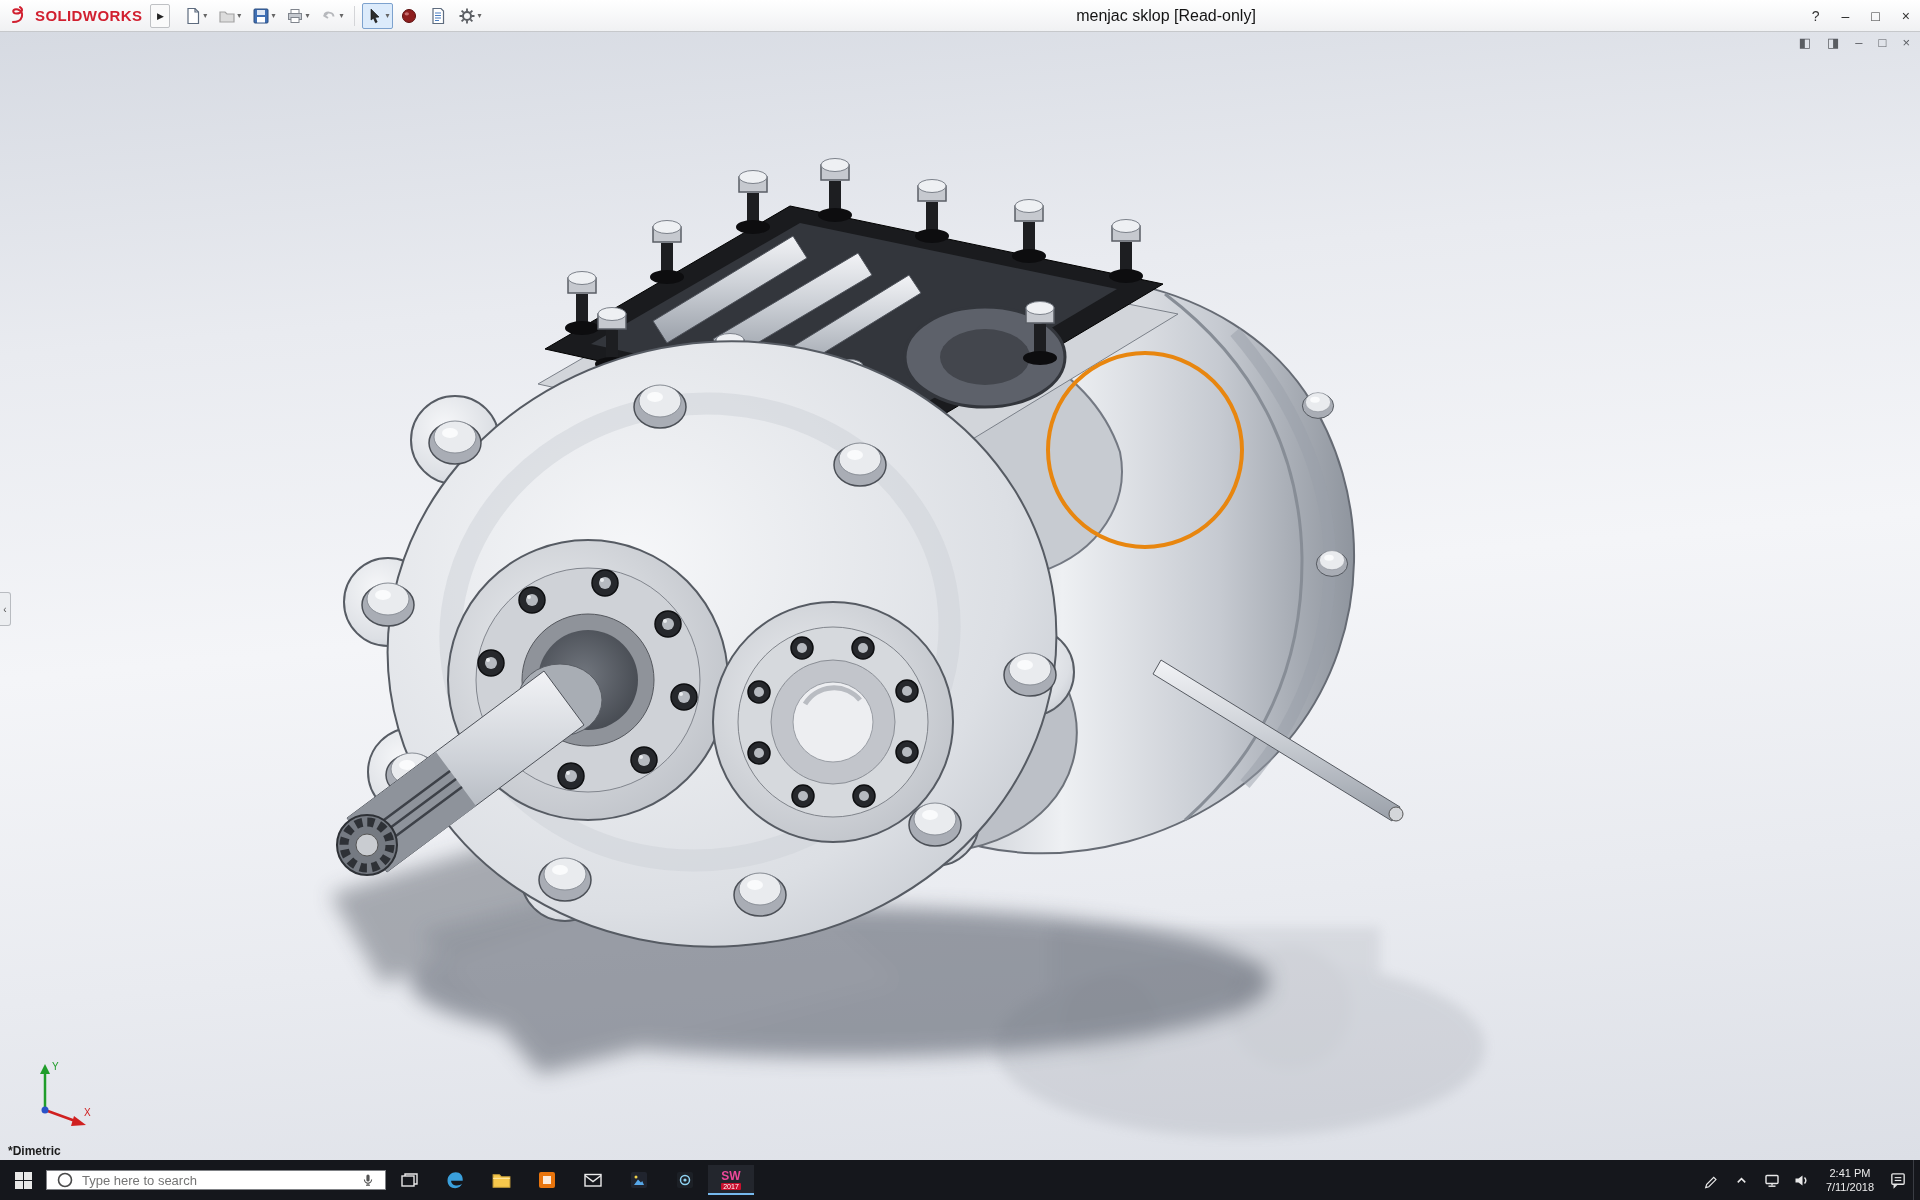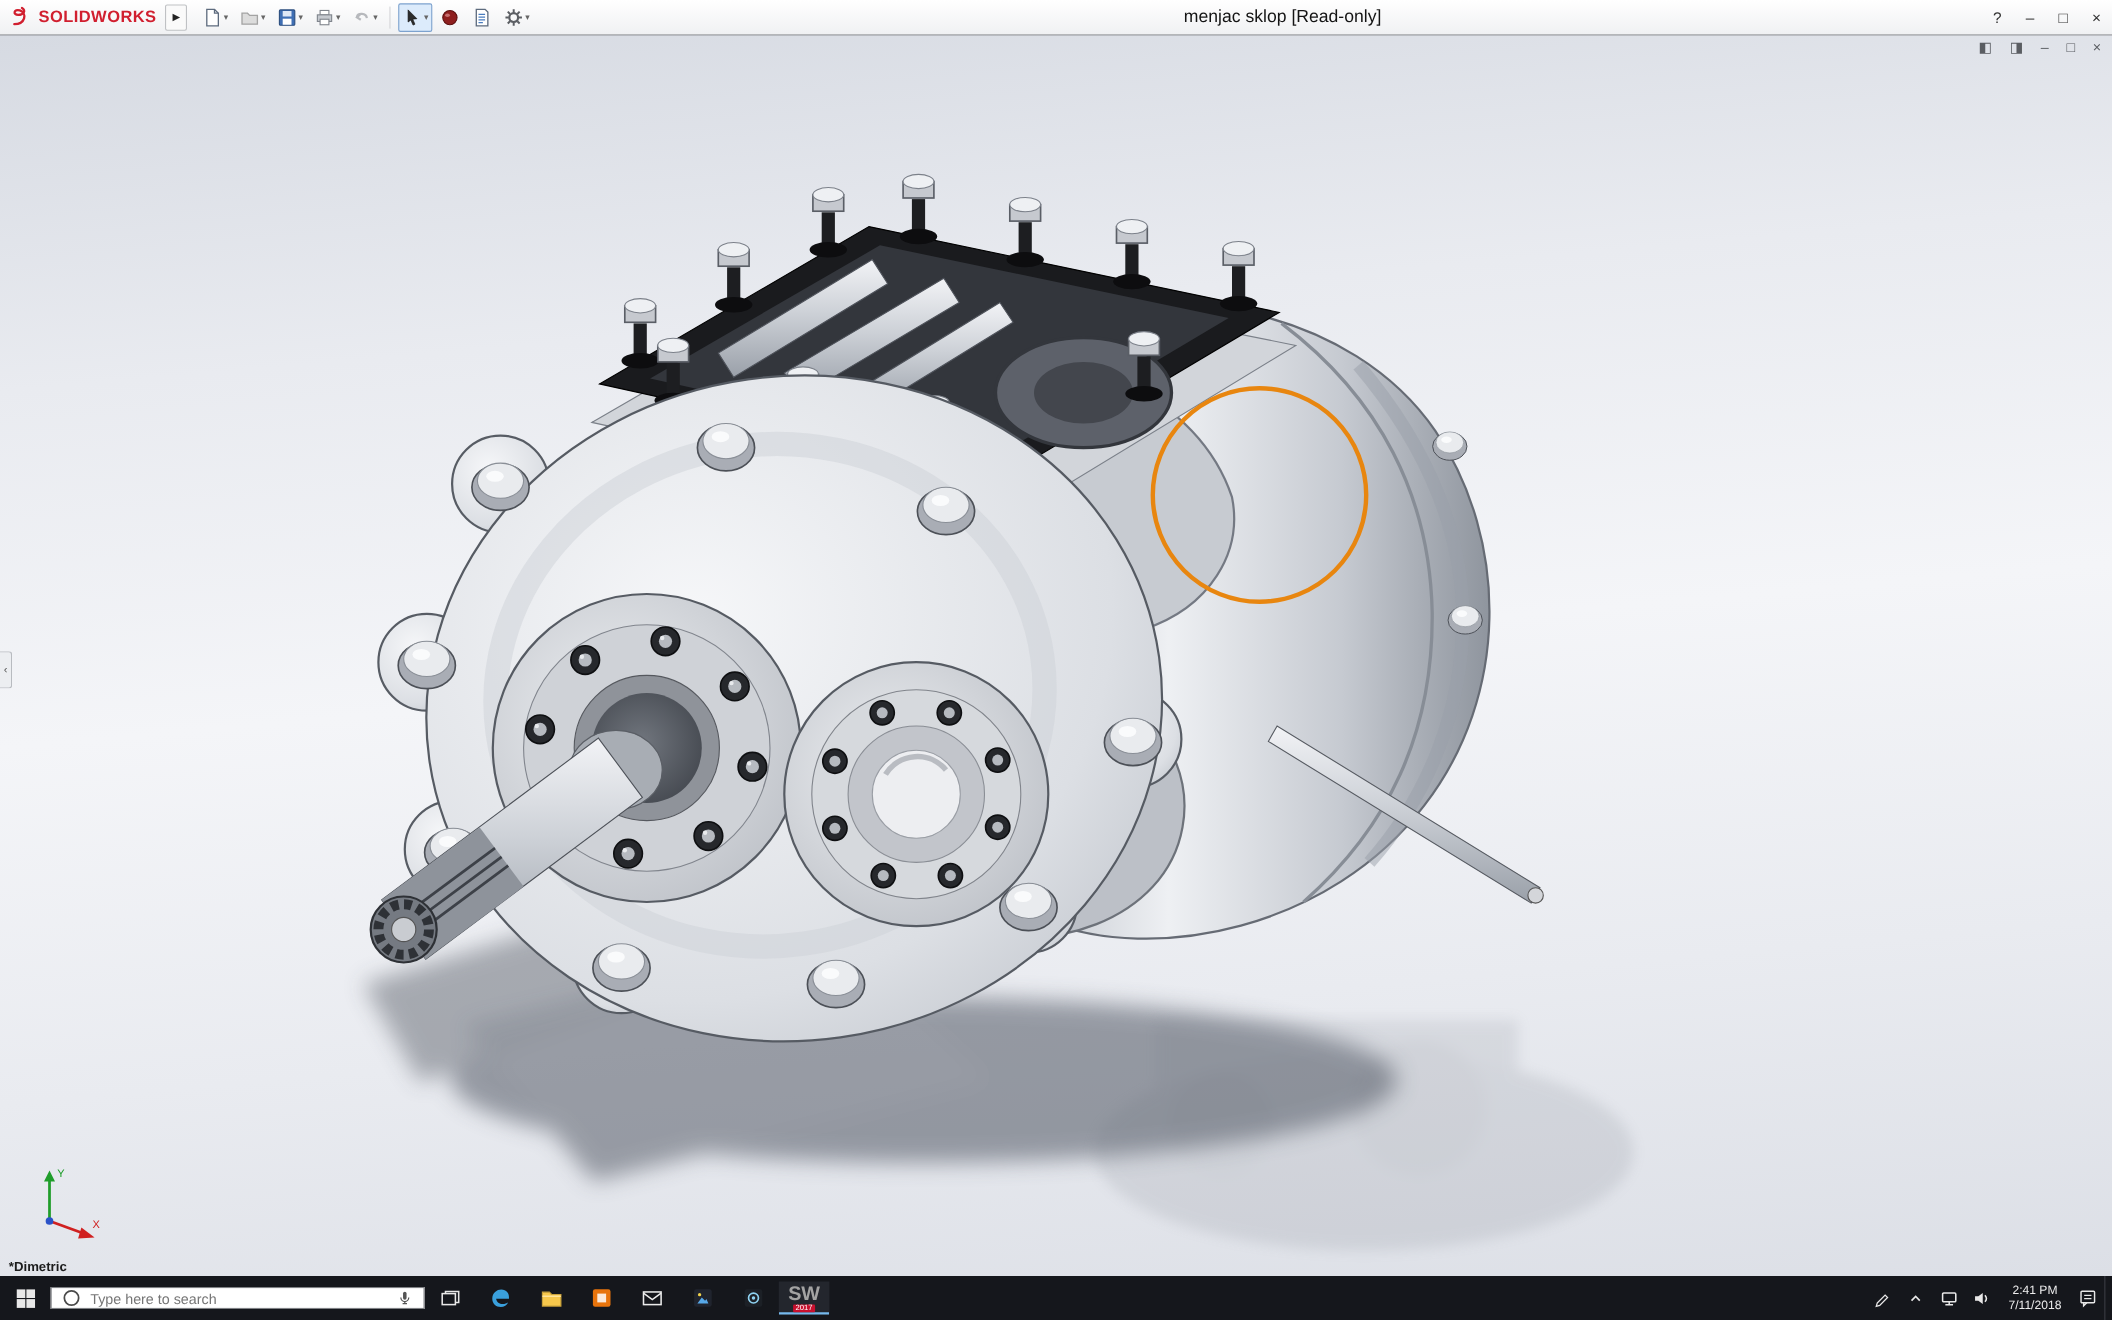--- a/index.html
+++ b/index.html
@@ -33,21 +33,21 @@
   .taskbar{height:40px;flex:0 0 40px;background:#15171c;display:flex;align-items:center;color:#ececec}
   .tb-btn{width:46px;display:flex;align-items:center;justify-content:center;cursor:pointer;position:relative}
   .tb-btn.running{background:#23262d;box-shadow:inset 0 -2px 0 #76b9ed}
   .search{width:340px;background:#ffffff;border:1px solid #7f8185;display:flex;align-items:center;gap:8px;padding:0 9px}
   .search input{border:none;outline:none;flex:1;font-size:13px;color:#444;background:transparent;font-family:inherit}
   .tray{margin-left:auto;display:flex;align-items:stretch}
   .tray .tb-btn{width:30px}
   .clock{display:flex;flex-direction:column;justify-content:center;align-items:center;font-size:11px;line-height:1.3;padding:12px 9px;cursor:pointer}
   .show-desktop{width:7px;border-left:1px solid #3a3d44;cursor:pointer}
   .sw-badge{position:relative;width:30px;height:30px;display:flex;flex-direction:column;align-items:center;justify-content:center}
-  .sw-badge .letters{color:#a3a3a3;font-weight:bold;font-size:18px;line-height:1}
+  .sw-badge .letters{color:#ec4899;font-weight:bold;font-size:12px;line-height:1}
   .sw-badge .year{font-size:7px;color:#fff;background:#c8102e;padding:0 2px;border-radius:1px;margin-top:1px}
 </style>
 </head>
 <body>
 
 <div class="screen">
 
   <div class="titlebar">
     <div class="brand">
       <svg width="22" height="22" viewBox="0 0 22 22">

